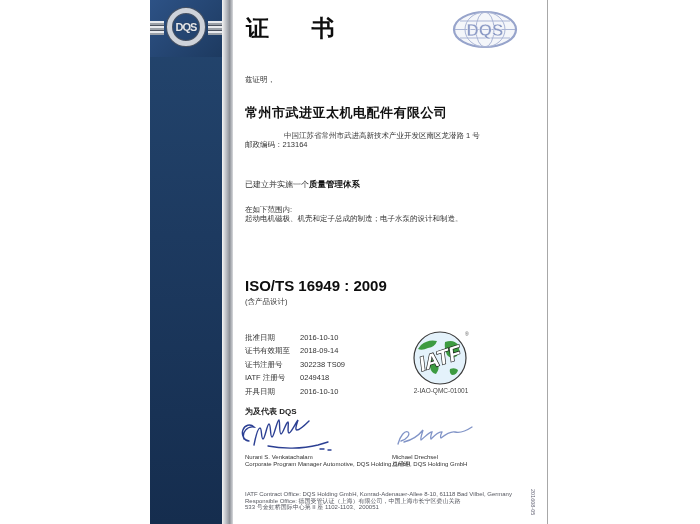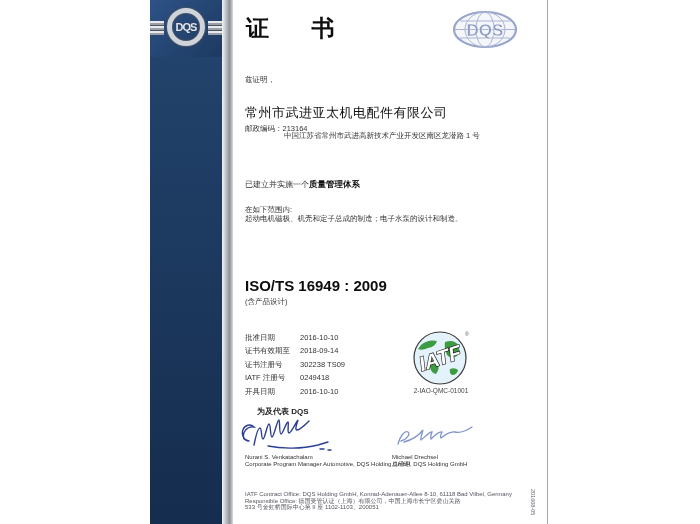--- a/index.html
+++ b/index.html
@@ -22,40 +22,40 @@
         display:flex;align-items:center;justify-content:center;}
   .ring span{font-size:11px;font-weight:bold;letter-spacing:-1px;color:#e3e6eb;
         text-shadow:0 0 1px #2c3442;}
 
   .title{left:246px;top:13px;font-size:23px;font-weight:bold;color:#0d0d0d;
         letter-spacing:14px;word-spacing:8px;white-space:nowrap;}
   .vline{left:547px;top:0;width:1px;height:524px;background:#a8a8a8;}
 
   .t7{font-size:7.5px;line-height:9px;color:#333;}
   .certify{left:245px;top:75px;}
-  .company{left:245px;top:104px;font-size:13px;font-weight:normal;color:#111;letter-spacing:0.5px;}
+  .company{left:245px;top:104px;font-size:13px;font-weight:bold;color:#111;letter-spacing:0.5px;}
   .addr{left:245px;top:131px;padding-left:39px;}
-  .postal{left:245px;top:124px;}
+  .postal{left:245px;top:140px;}
   .estab{left:245px;top:179px;font-size:8px;color:#333;}
   .estab b{font-size:8.5px;color:#111;}
   .scope-label{left:245px;top:205px;}
   .scope-text{left:245px;top:214px;}
   .audit{left:245px;top:261px;}
   .std{left:245px;top:277px;font-size:15px;font-weight:bold;color:#0d0d0d;}
   .std-note{left:245px;top:297px;}
 
   .details{left:245px;top:331px;font-size:7.5px;color:#333;}
   .drow{height:13.4px;line-height:13.4px;white-space:nowrap;}
   .dlabel{display:inline-block;width:53px;}
   .dvalue{display:inline-block;}
 
   .iatf-svg{left:412px;top:329px;}
   .iatf-code{left:402px;top:387px;width:78px;text-align:center;font-size:6.5px;color:#444;}
 
-  .behalf{left:245px;top:406px;font-size:8px;font-weight:bold;color:#222;margin-left:12px;}
+  .behalf{left:245px;top:406px;font-size:8px;font-weight:bold;color:#222;}
   .sig1{left:238px;top:416px;}
   .sig2{left:392px;top:420px;}
   .t6{font-size:6px;line-height:7px;color:#333;white-space:nowrap;}
   .name1{left:245px;top:454px;}
   .title1{left:245px;top:461px;}
   .name2{left:392px;top:454px;}
   .title2{left:392px;top:461px;}
 
   .footer{left:245px;top:491px;font-size:6px;line-height:6.5px;color:#54565e;white-space:nowrap;}
   .side-code{left:530px;top:489px;writing-mode:vertical-rl;font-size:5.5px;color:#667;}

